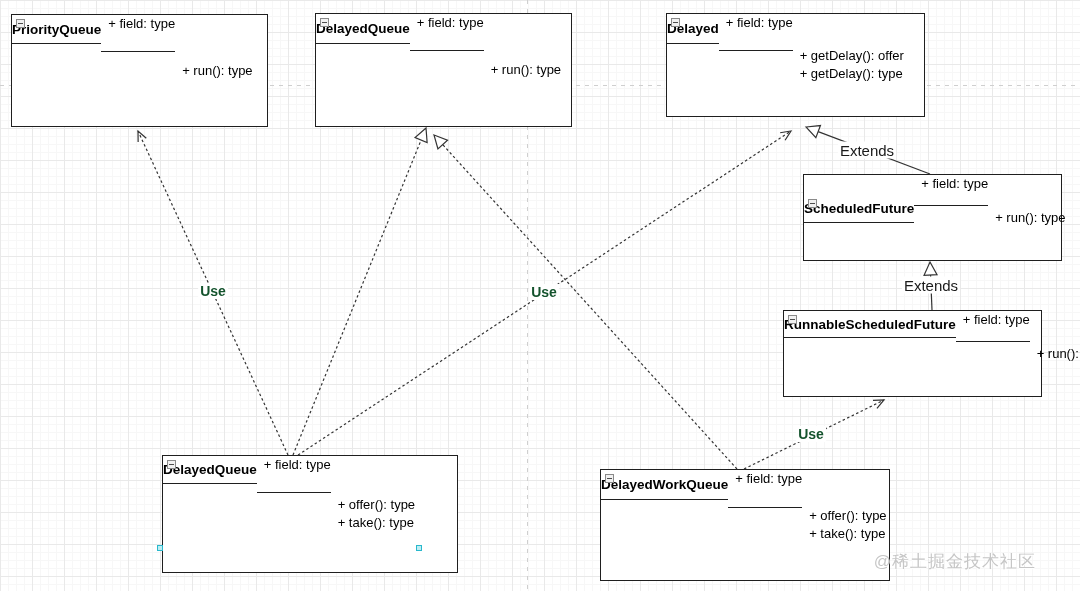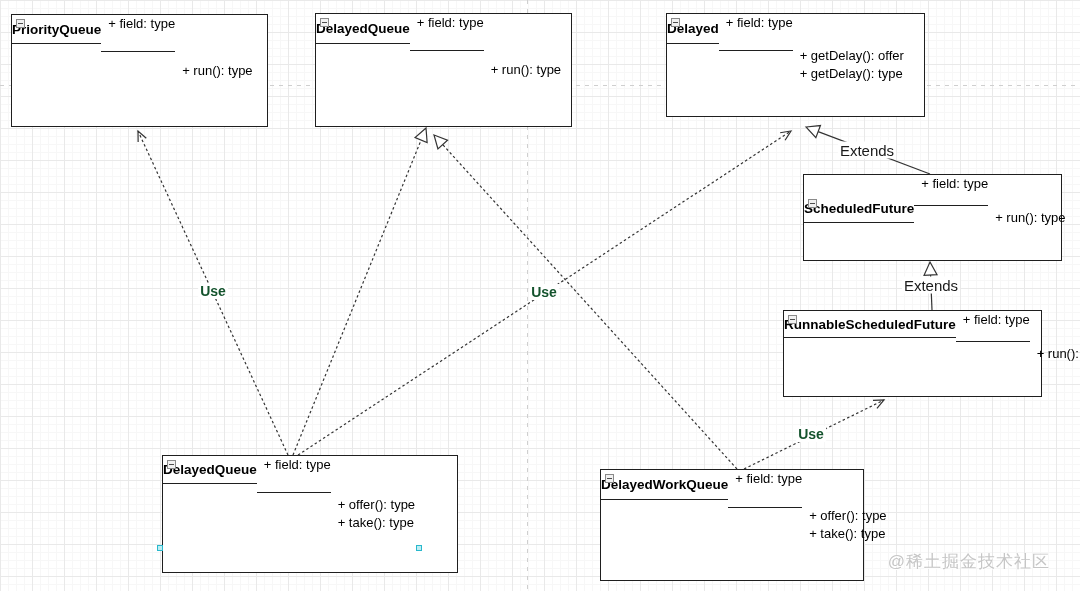--- a/index.html
+++ b/index.html
@@ -40,21 +40,21 @@
     background:#ffffff;padding:0 2px;color:#14532d;white-space:nowrap;
   }
   .edge-label.large{font-size:14px;font-weight:600;}
   .edge-label.small{font-size:15px;font-weight:400;color:#1a1a1a;}
   .selection-handle{
     position:absolute;width:6px;height:6px;z-index:5;
     transform:translate(-50%,-50%);
     background:#bdeef4;border:1px solid #29b8cc;box-sizing:border-box;
   }
   .watermark{
-    position:absolute;right:30px;top:550px;z-index:6;
+    position:absolute;right:44px;top:550px;z-index:6;
     font-size:17px;color:#c6c6c6;letter-spacing:1px;
     text-shadow:0 1px 0 #ffffff;
   }
 </style>
 </head>
 <body>
 
 <div id="canvas">
   <div class="page-break v" style="left: 527px;"></div>
   <div class="page-break h" style="top: 85px;"></div>
@@ -126,21 +126,21 @@
           <span>DelayedQueue</span>
         </div>
         <div class="class-attrs" style="height: 37px;">
           <div class="member-row">+ field: type</div>
         </div>
         <div class="class-methods">
           <div class="member-row">+ offer(): type</div>
           <div class="member-row">+ take(): type</div>
         </div>
       </div>
-      <div class="class-node" style="left: 600px; top: 469px; width: 264px; height: 112px;">
+      <div class="class-node" style="left: 600px; top: 469px; width: 290px; height: 112px;">
         <div class="class-header" style="height: 30px;">
           <span class="collapse-icon"></span>
           <span>DelayedWorkQueue</span>
         </div>
         <div class="class-attrs" style="height: 38px;">
           <div class="member-row">+ field: type</div>
         </div>
         <div class="class-methods">
           <div class="member-row">+ offer(): type</div>
           <div class="member-row">+ take(): type</div>

